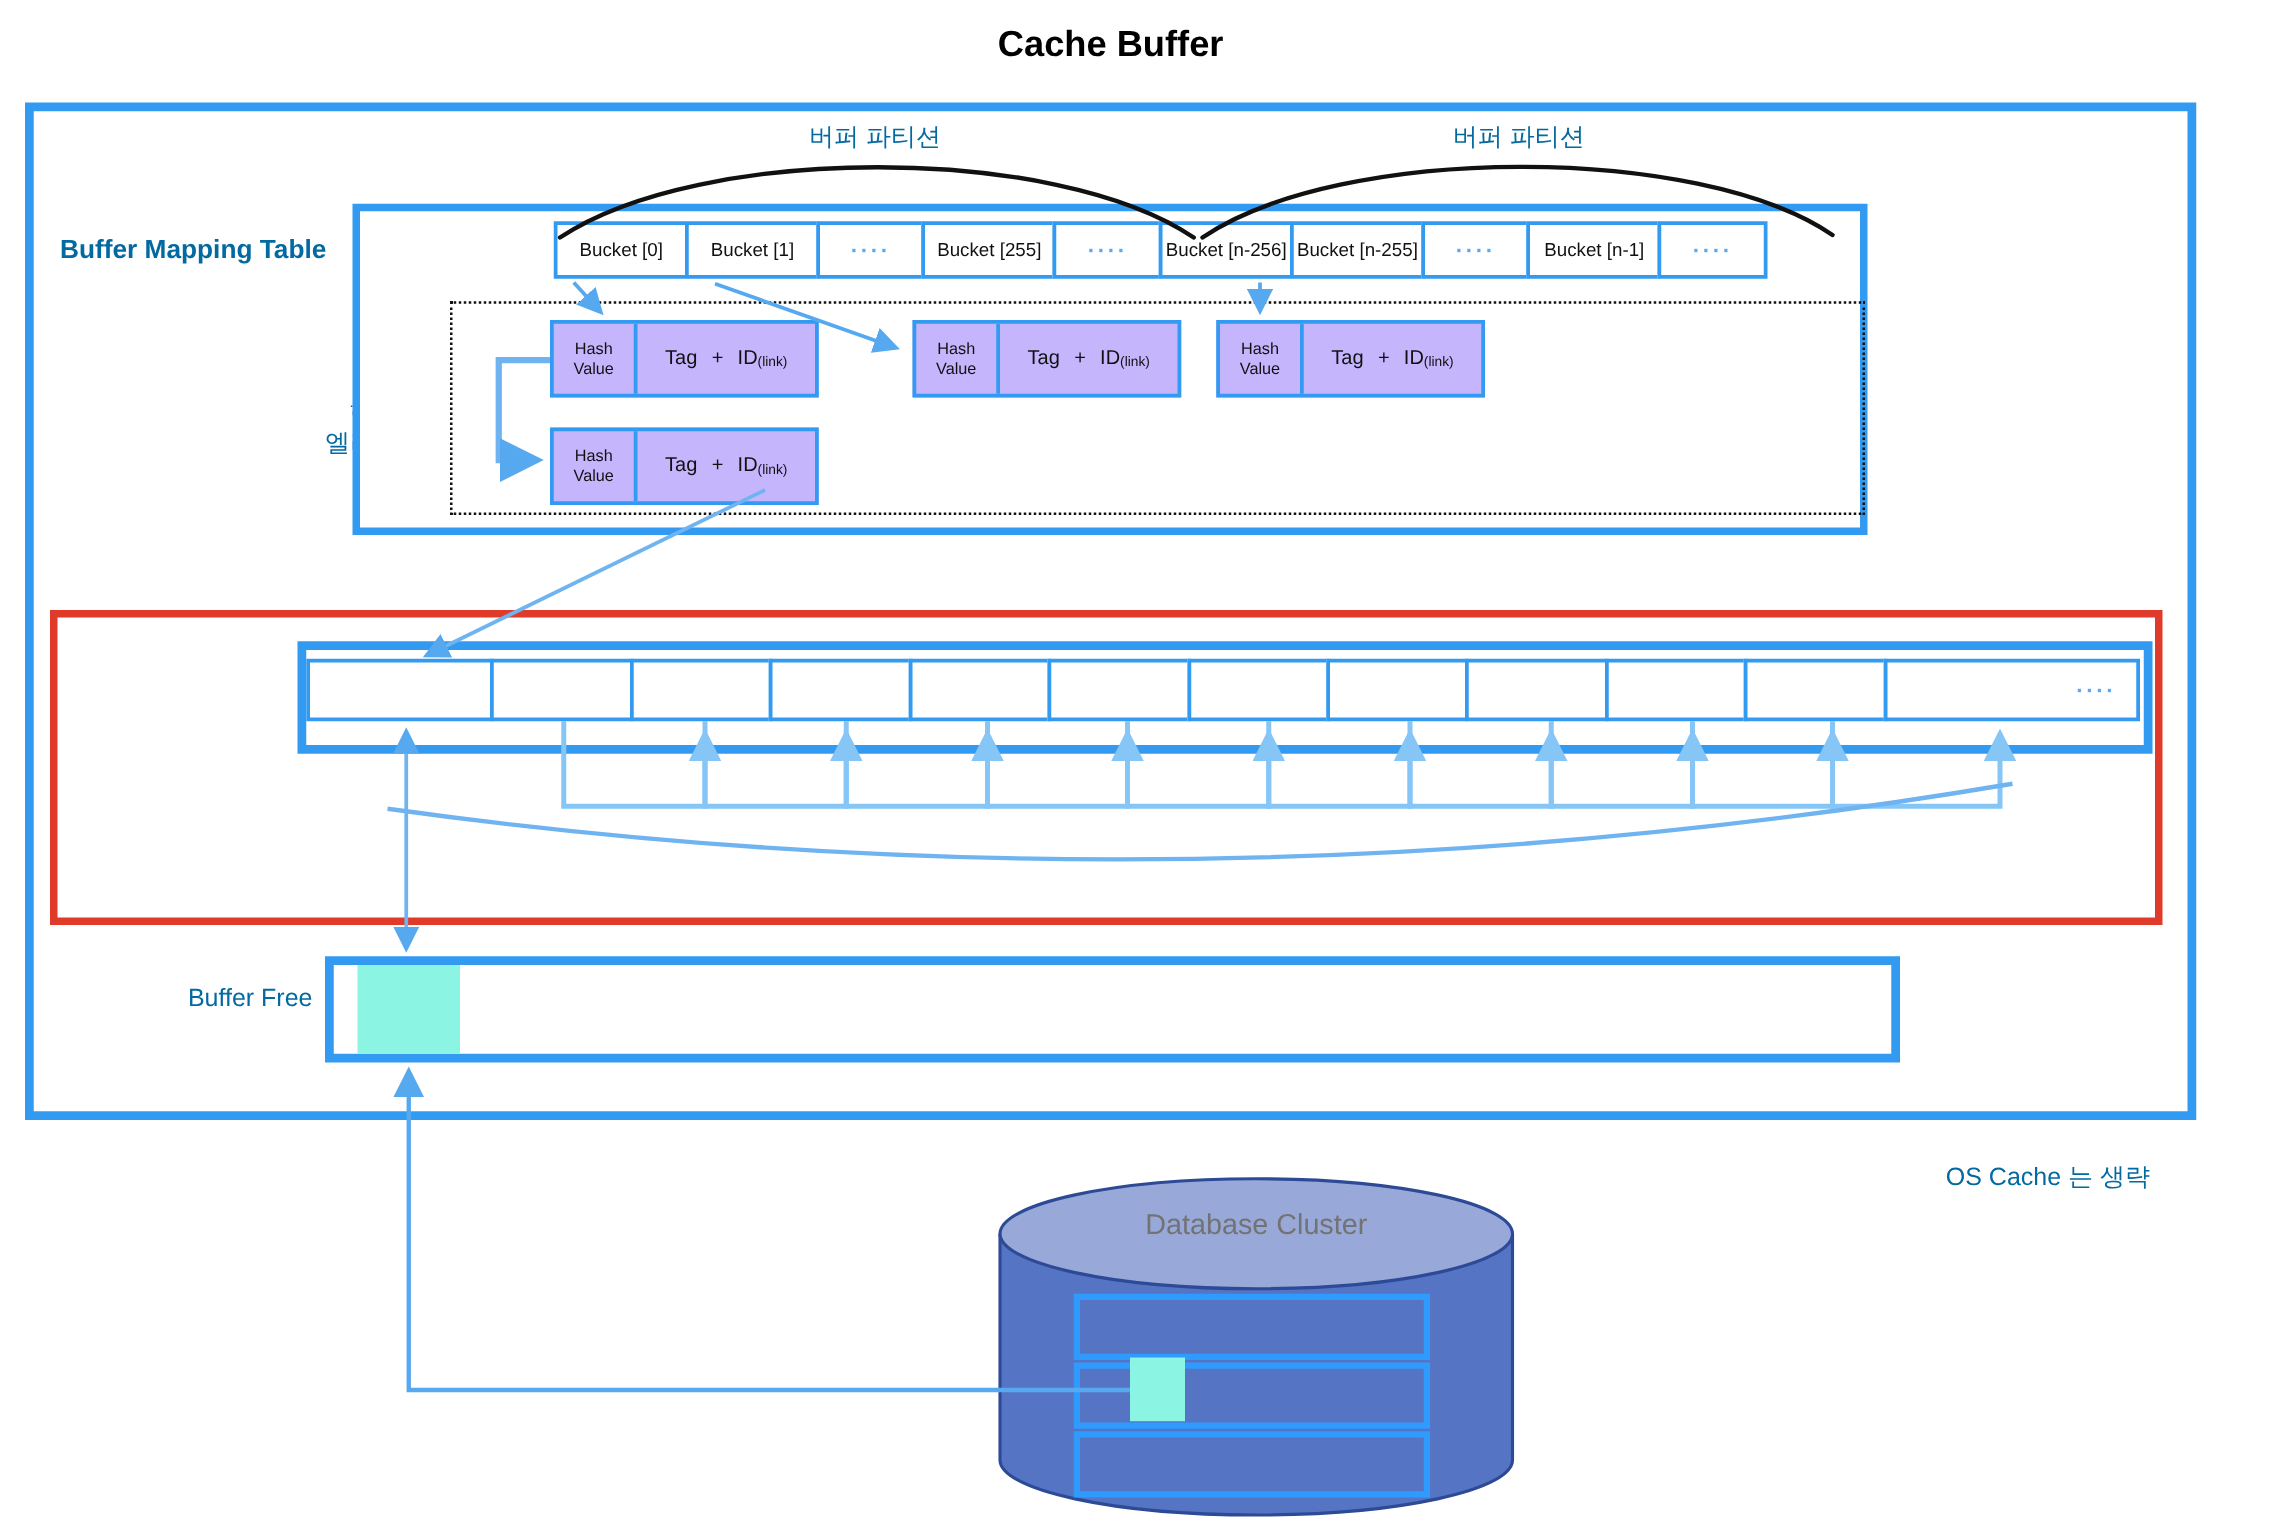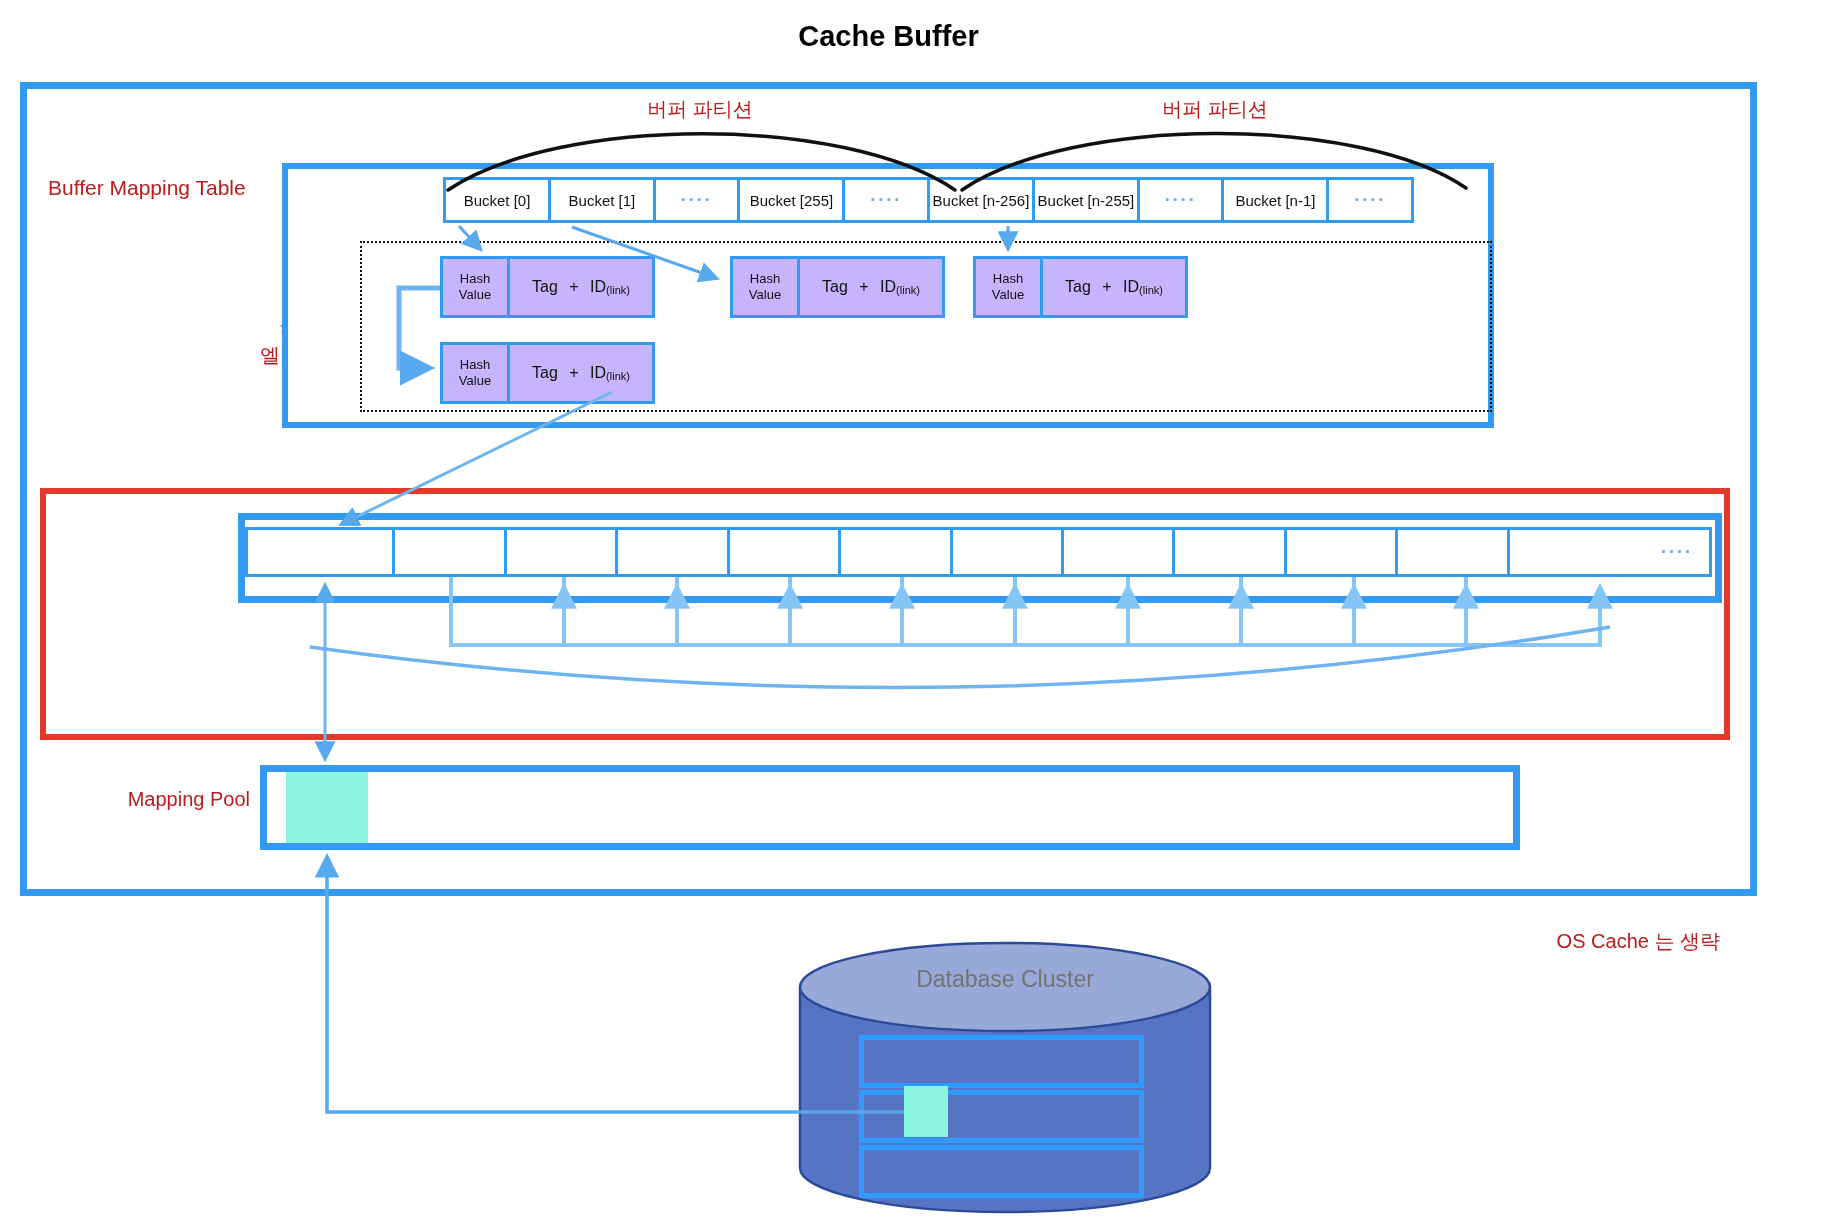--- a/index.html
+++ b/index.html
@@ -6,21 +6,21 @@
     --blue:#339AF2;
     --red:#E03A2A;
     --arrow:#57A9EF;
     --link:#85C6F7;
     --cyan:#8BF4E3;
     --dots:#5AA9F2;
   }
   html,body{margin:0;padding:0;background:#fff;}
   .stage{position:relative;width:1828px;height:1224px;background:#ffffff;
          font-family:"Liberation Sans","DejaVu Sans",sans-serif;color:#111;overflow:hidden;}
-  .lbl{position:absolute;font-size:20px;color:#b91c1c;white-space:nowrap;}
+  .lbl{position:absolute;font-size:20px;color:#0369a1;white-space:nowrap;}
   .center{text-align:center;}
   .title{position:absolute;left:20px;top:20px;width:1737px;text-align:center;
          font-size:29px;font-weight:bold;color:#000;}
 
   
   .outer-box{position:absolute;left:20px;top:82px;width:1723px;height:800px;
              border:7px solid var(--blue);background:transparent;z-index:2;}
   .mapping-box{position:absolute;left:282px;top:163px;width:1200px;height:253px;
                border:6px solid var(--blue);background:#fff;z-index:3;}
   .red-box{position:absolute;left:40px;top:488px;width:1678px;height:240px;
@@ -86,34 +86,34 @@
   </svg>
 
   <div class="title">Cache Buffer</div>
 
   <div class="outer-box"></div>
   <div class="mapping-box"></div>
   <div class="red-box"></div>
   <div class="desc-container"></div>
   <div class="pool-box"></div>
 
-  <div class="lbl" style="left:48px;top:176px;font-size:21px;">Buffer Mapping Table</div>
+  <div class="lbl" style="left:48px;top:188px;font-size:21px;font-weight:bold;">Buffer Mapping Table</div>
   <div class="lbl center" style="left:330px;top:178px;width:120px;line-height:1.3;">
     <div>해시</div>
     <div>테이블</div>
   </div>
   <div class="lbl center" style="left:600px;top:96px;width:200px;">버퍼 파티션</div>
   <div class="lbl center" style="left:1115px;top:96px;width:200px;">버퍼 파티션</div>
   <div class="lbl center" style="left:235px;top:316px;width:130px;line-height:1.3;">
     <div>해시</div>
     <div>엘리먼트</div>
   </div>
   <div class="lbl" style="left:48px;top:536px;">Buffer Descriptors</div>
   <div class="lbl center" style="left:890px;top:700px;width:200px;">Free List</div>
-  <div class="lbl" style="left:110px;top:788px;width:140px;text-align:right;">Mapping Pool</div>
+  <div class="lbl" style="left:110px;top:788px;width:140px;text-align:right;">Buffer Free</div>
   <div class="lbl" style="left:1510px;top:928px;width:210px;text-align:right;">OS Cache 는 생략</div>
 
   <div class="bucket-row">
     <div class="bcell">Bucket [0]</div>
     <div class="bcell">Bucket [1]</div>
     <div class="bcell dots">····</div>
     <div class="bcell">Bucket [255]</div>
     <div class="bcell dots">····</div>
     <div class="bcell">Bucket [n-256]</div>
     <div class="bcell">Bucket [n-255]</div>

